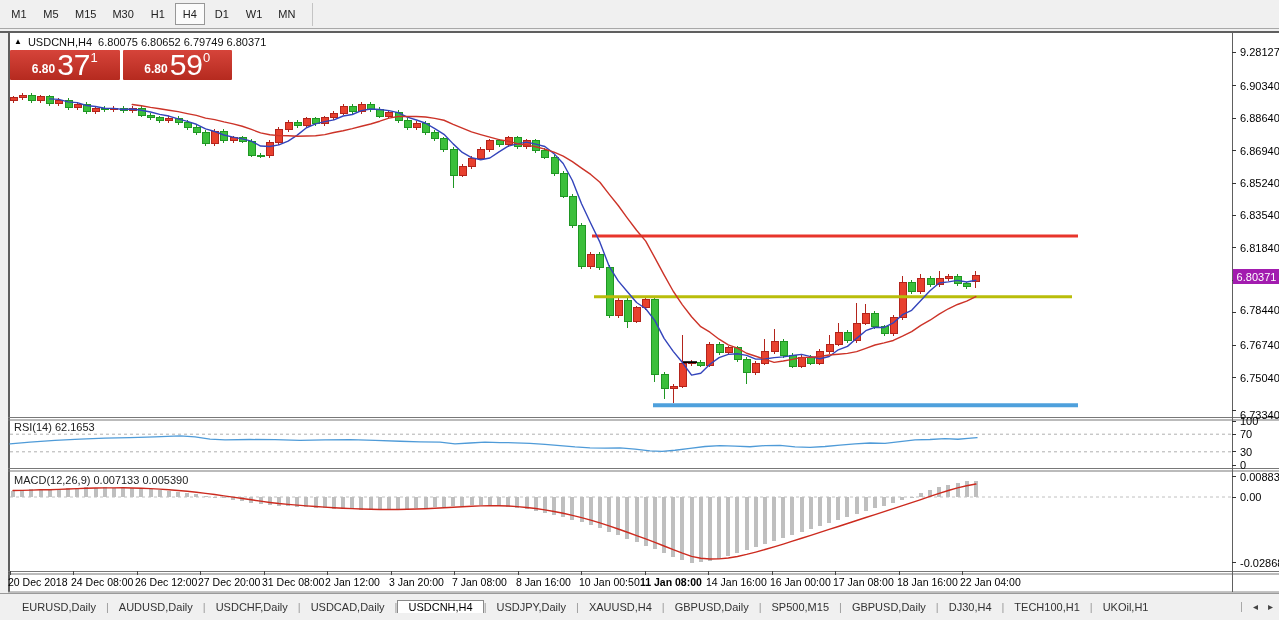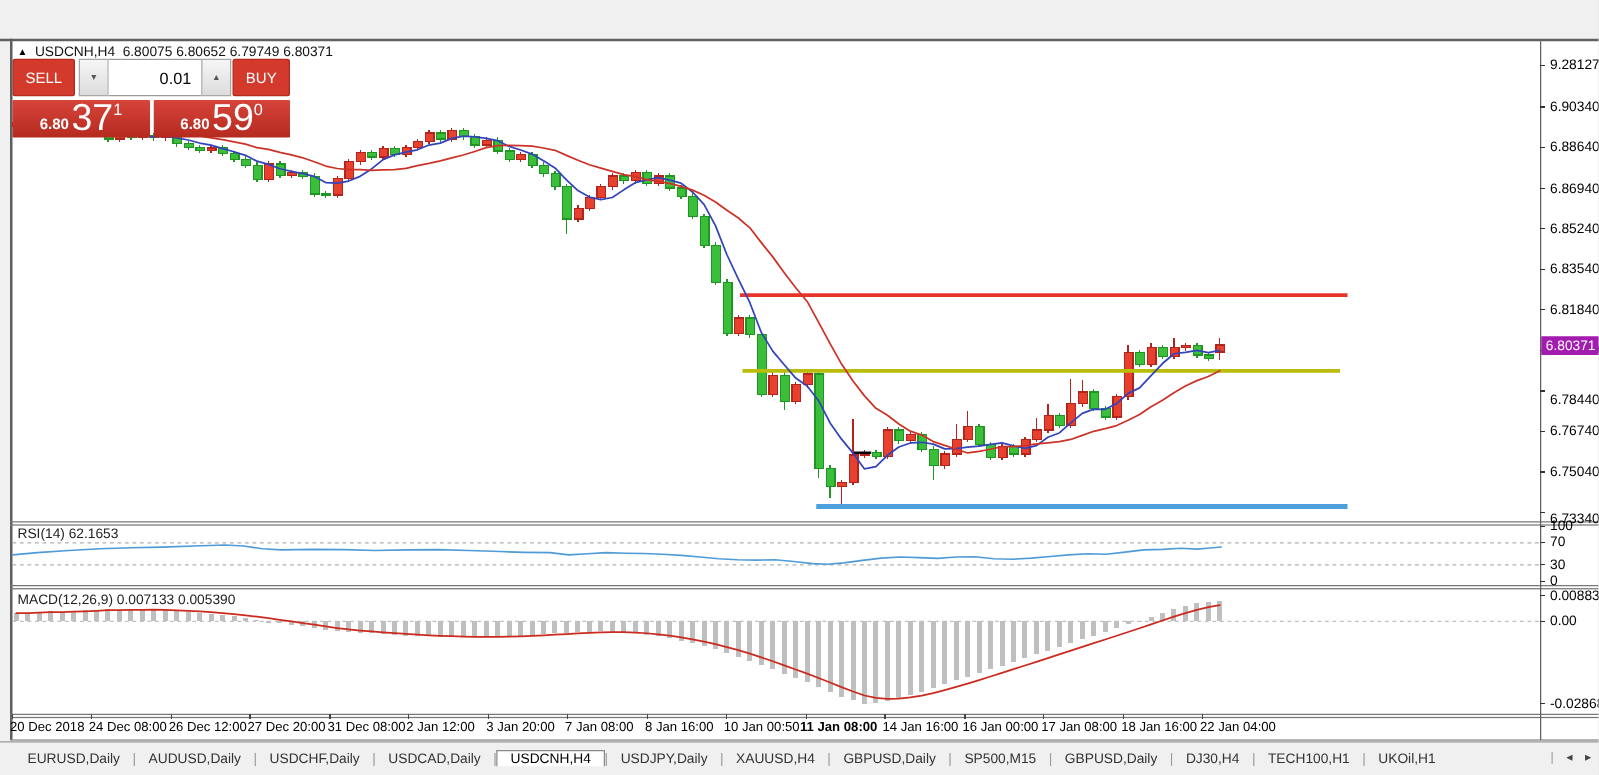--- a/index.html
+++ b/index.html
@@ -428,35 +428,42 @@
       <line x1="518" y1="571" x2="518" y2="575" stroke="#444" stroke-width="1" shape-rendering="crispEdges"></line>
       <line x1="581" y1="571" x2="581" y2="575" stroke="#444" stroke-width="1" shape-rendering="crispEdges"></line>
       <line x1="645" y1="571" x2="645" y2="575" stroke="#444" stroke-width="1" shape-rendering="crispEdges"></line>
       <line x1="708" y1="571" x2="708" y2="575" stroke="#444" stroke-width="1" shape-rendering="crispEdges"></line>
       <line x1="772" y1="571" x2="772" y2="575" stroke="#444" stroke-width="1" shape-rendering="crispEdges"></line>
       <line x1="835" y1="571" x2="835" y2="575" stroke="#444" stroke-width="1" shape-rendering="crispEdges"></line>
       <line x1="899" y1="571" x2="899" y2="575" stroke="#444" stroke-width="1" shape-rendering="crispEdges"></line>
       <line x1="962" y1="571" x2="962" y2="575" stroke="#444" stroke-width="1" shape-rendering="crispEdges"></line>
     </svg>
 
+  <div class="ov toolbar">
+    <div id="tf-buttons" style="display:flex;align-items:center;">
+        <div class="tf-btn">M1</div>
+        <div class="tf-btn">M5</div>
+        <div class="tf-btn">M15</div>
+        <div class="tf-btn">M30</div>
+        <div class="tf-btn">H1</div>
+        <div class="tf-btn active">H4</div>
+        <div class="tf-btn">D1</div>
+        <div class="tf-btn">W1</div>
+        <div class="tf-btn">MN</div>
+      </div>
+    <div class="toolbar-sep"></div>
+  </div>
 
   <div class="ov chart-title">
     <span class="tri">▲</span>
     <span>USDCNH,H4</span>
     <span>6.80075 6.80652 6.79749 6.80371</span>
   </div>
 
   <div class="ov trade-panel">
-    <div class="tp-row1">
-      <div class="tp-btn tp-sell">SELL</div>
-      <div class="tp-spin">▼</div>
-      <div class="tp-vol">0.01</div>
-      <div class="tp-spin">▲</div>
-      <div class="tp-btn tp-buy">BUY</div>
-    </div>
     <div class="tp-row2">
       <div class="tp-price">
         <span class="base">6.80</span>
         <span class="big">37</span>
         <span class="sup">1</span>
       </div>
       <div class="tp-price">
         <span class="base">6.80</span>
         <span class="big">59</span>
         <span class="sup">0</span>
@@ -471,21 +478,21 @@
 
   <div id="price-labels">
       <div class="axlbl" style="top: 46.2748px;">9.28127</div>
       <div class="axlbl" style="top: 79.6718px;">6.90340</div>
       <div class="axlbl" style="top: 112.115px;">6.88640</div>
       <div class="axlbl" style="top: 144.557px;">6.86940</div>
       <div class="axlbl" style="top: 177px;">6.85240</div>
       <div class="axlbl" style="top: 209.443px;">6.83540</div>
       <div class="axlbl" style="top: 241.885px;">6.81840</div>
       <div class="axlbl" style="top: 274.328px;">6.80140</div>
-      <div class="axlbl" style="top: 314px;">6.78440</div>
+      <div class="axlbl" style="top: 304px;">6.78440</div>
       <div class="axlbl" style="top: 339.214px;">6.76740</div>
       <div class="axlbl" style="top: 371.656px;">6.75040</div>
       <div class="axlbl" style="top: 409px;">6.73340</div>
       <div class="axlbl" style="top: 415px;">100</div>
       <div class="axlbl" style="top: 428.2px;">70</div>
       <div class="axlbl" style="top: 445.8px;">30</div>
       <div class="axlbl" style="top: 459px;">0</div>
       <div class="axlbl" style="top: 470.68px;">0.008839</div>
       <div class="axlbl" style="top: 491px;">0.00</div>
       <div class="axlbl" style="top: 556.938px;">-0.028683</div>

